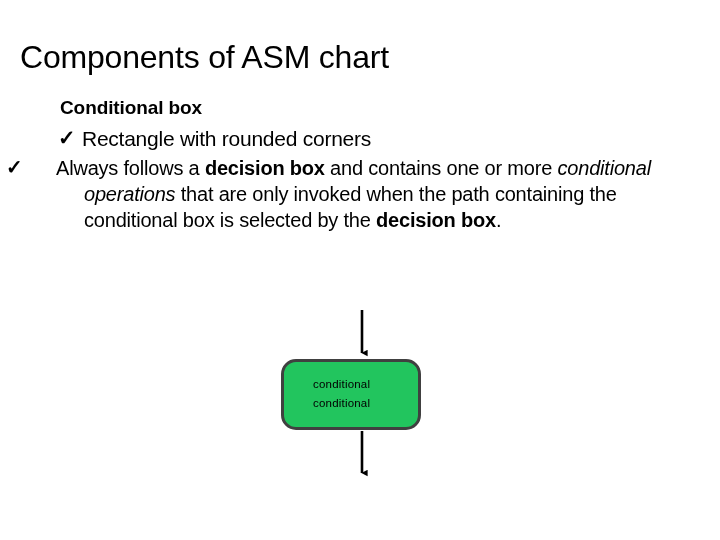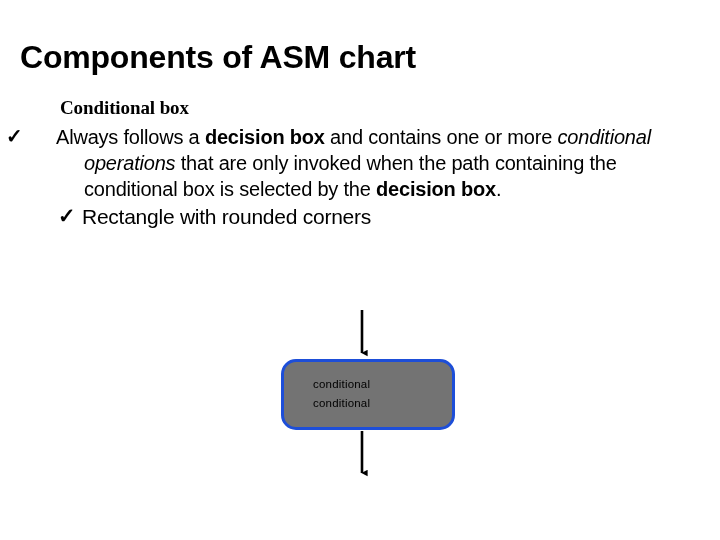--- a/index.html
+++ b/index.html
@@ -23,41 +23,40 @@
     background: #ffffff;
   }
 
   
   .slide-title {
     position: absolute;
     left: 20px;
     top: 38px;
     font-size: 32px;
     line-height: 38px;
-    font-weight: 700;
+    font-weight: 400;
     letter-spacing: -0.2px;
     white-space: nowrap;
     color: #000000;
   }
 
   
   .body-block {
     position: absolute;
     left: 58px;
     top: 96px;
     width: 600px;
   }
 
   .heading-line {
     font-size: 19px;
     line-height: 24px;
     font-weight: bold;
     letter-spacing: -0.1px;
     margin: 0 0 4px 2px;
-    font-family: Liberation Serif, serif;
   }
 
   .bullet-line {
     position: relative;
     display: block;
     margin: 0;
   }
 
   .bullet-1 {
     font-size: 21px;
@@ -100,25 +99,25 @@
     top: 0;
     width: 720px;
     height: 540px;
     pointer-events: none;
   }
 
   .cond-box {
     position: absolute;
     left: 281px;
     top: 359px;
-    width: 174px;
+    width: 140px;
     height: 71px;
-    border: 3px solid #1d4ed8;
+    border: 3px solid #404040;
     border-radius: 15px;
-    background: #737373;
+    background: #22c55e;
     box-sizing: border-box;
   }
 
   .cond-box-text {
     position: absolute;
     left: 29px;
     top: 13px;
     font-size: 11.5px;
     line-height: 19px;
     letter-spacing: 0.2px;
@@ -130,26 +129,26 @@
 <body>
 
 <div class="slide">
 
   <div class="slide-title">Components of ASM chart</div>
 
   <div class="body-block">
 
     <div class="heading-line">Conditional box</div>
 
+    <div class="bullet-line bullet-1">
+      <span class="check">✓</span><span>Rectangle with rounded corners</span>
+    </div>
+
     <div class="bullet-line bullet-2">
       <span class="check">✓</span><span>Always follows a </span><b class="bold">decision box</b><span> and contains one or more </span><i class="ital">conditional operations</i><span> that are only invoked when the path containing the conditional box is selected by the </span><b class="bold">decision box</b><span>.</span>
-    </div>
-
-    <div class="bullet-line bullet-1">
-      <span class="check">✓</span><span>Rectangle with rounded corners</span>
     </div>
 
   </div>
 
   <svg class="diagram" viewBox="0 0 720 540">
     <defs>
       <marker id="arrowhead" markerWidth="7" markerHeight="7" refX="3.2" refY="5.6" orient="auto" markerUnits="userSpaceOnUse">
         <path d="M0,0 L6.4,0 L3.2,6.2 Z" fill="#000000"></path>
       </marker>
     </defs>

